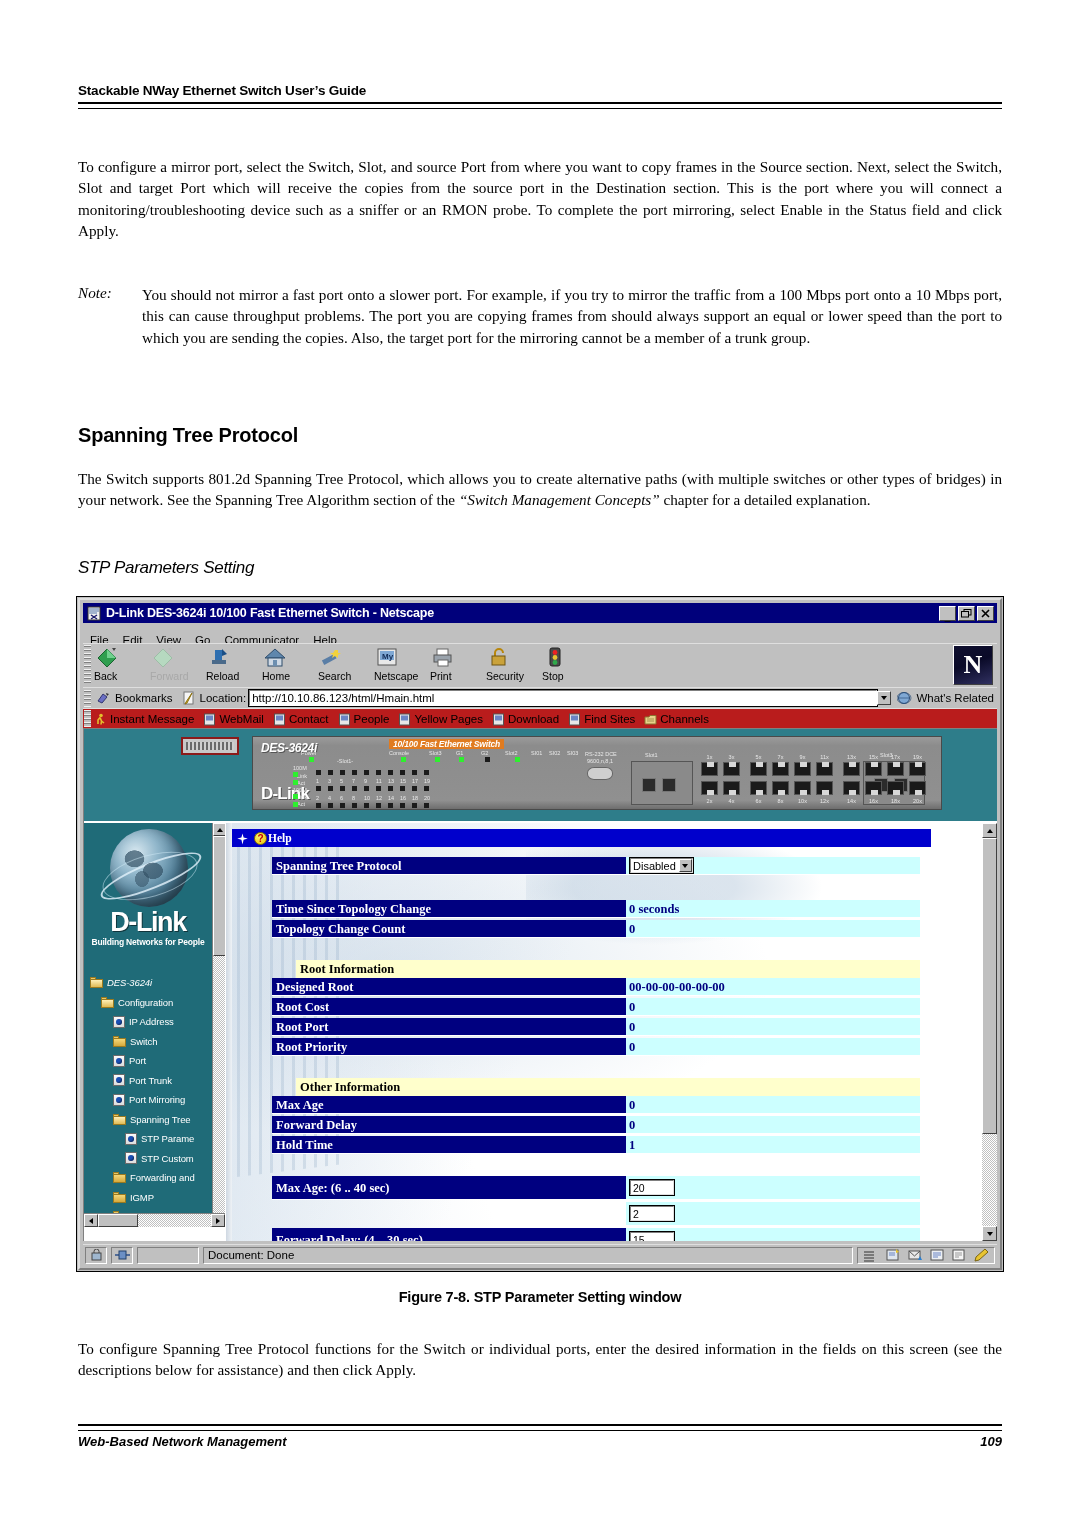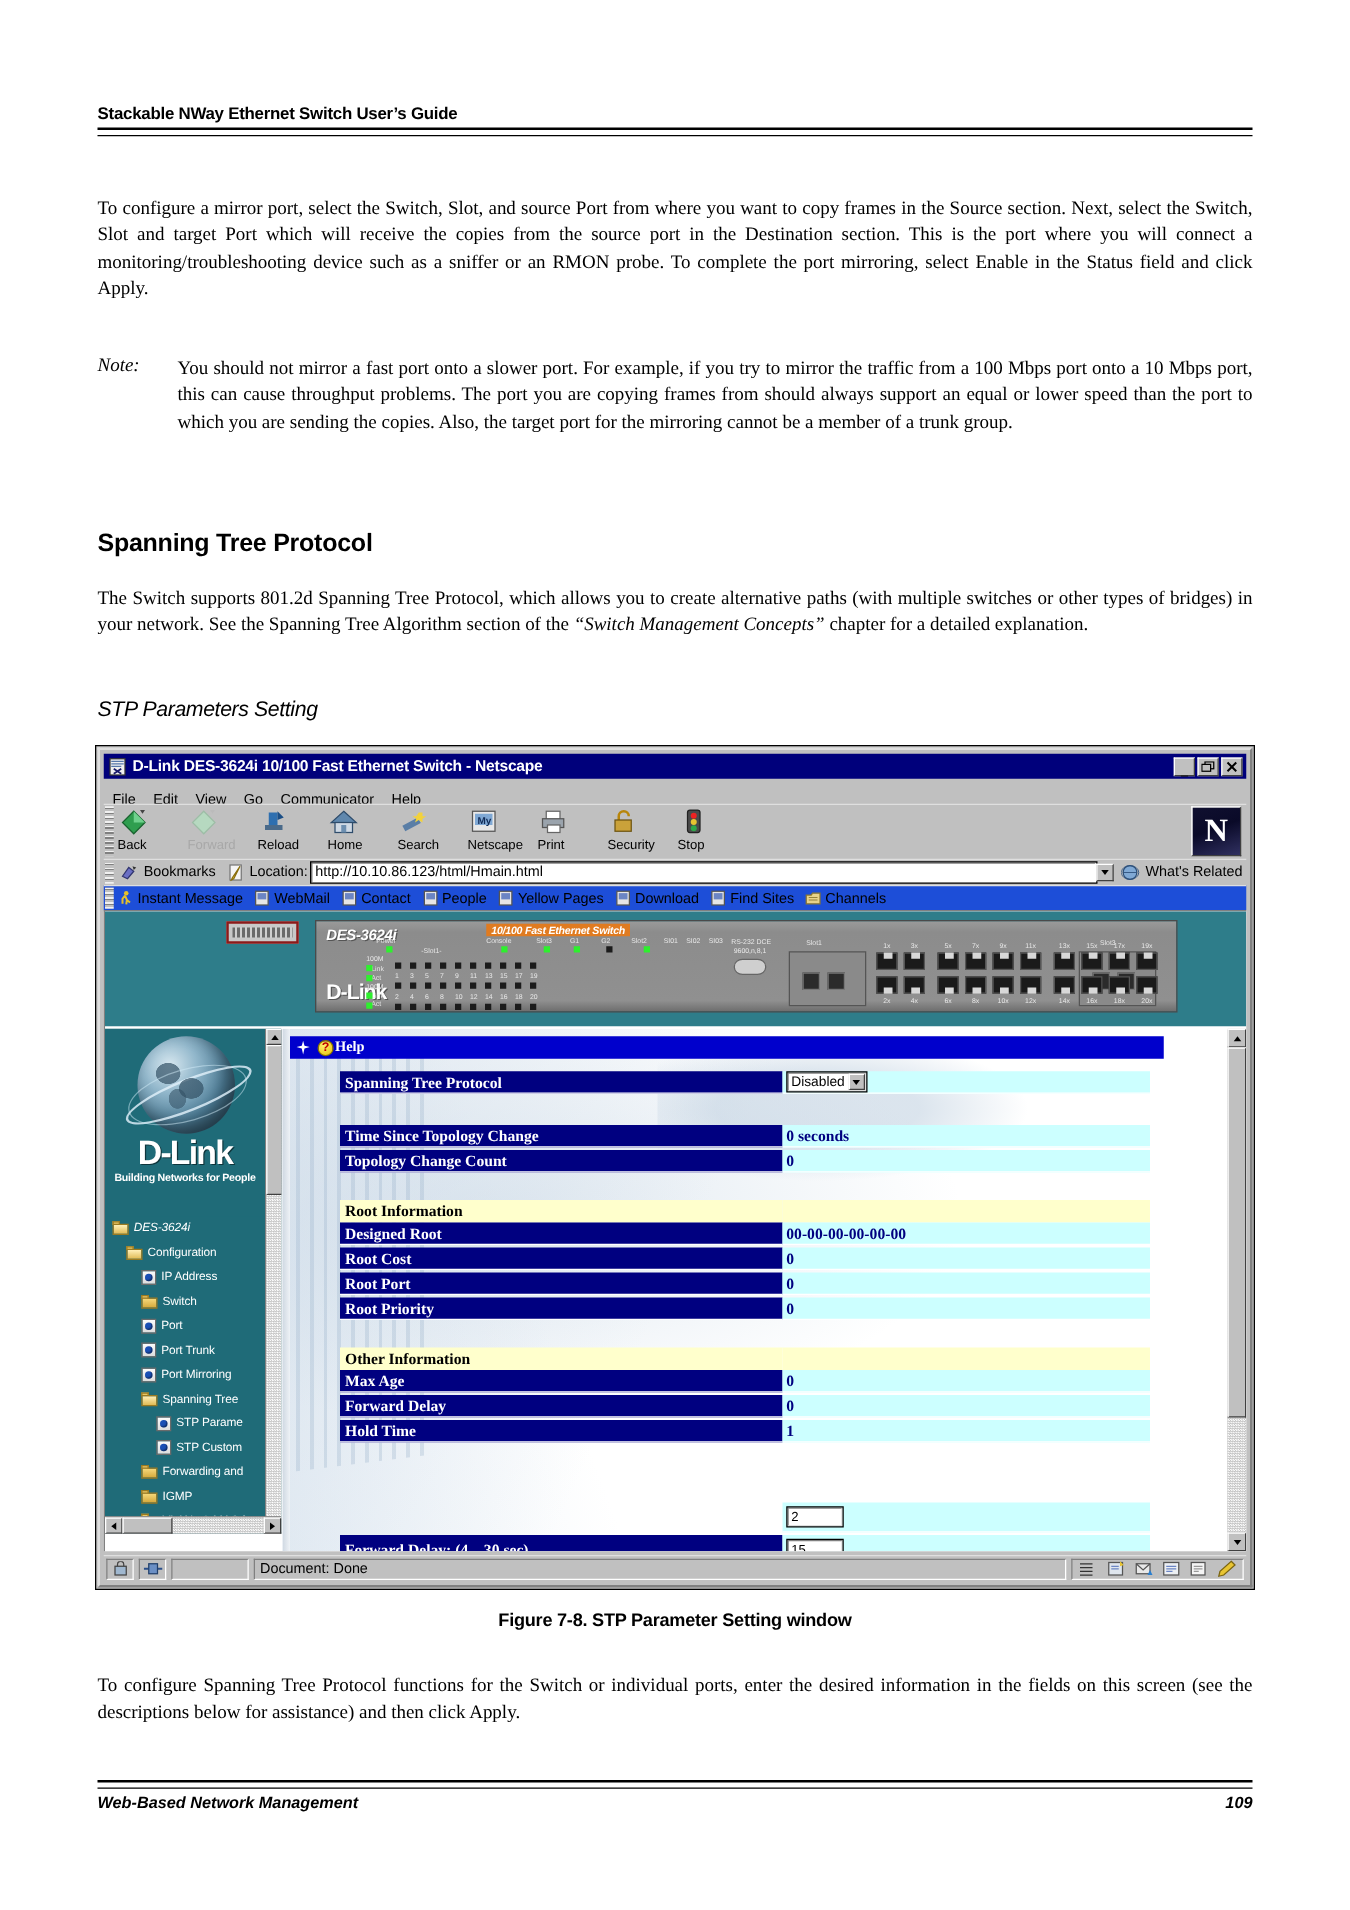--- a/index.html
+++ b/index.html
@@ -223,21 +223,21 @@
     background: #c0c0c0;
     border-top: 1px solid #ffffff; border-left: 1px solid #ffffff;
     border-right: 1px solid #404040; border-bottom: 1px solid #404040;
     display:flex;align-items:center;justify-content:center;
     box-sizing: border-box;
   }
   .whatsrel { display:flex; align-items:center; flex:0 0 auto; padding: 0 3px; }
 
   .pbar {
     position: absolute; left: 3px; top: 108px; right: 3px; height: 20px;
-    background: #1d4ed8;
+    background: #b91c1c;
     border-top: 1px solid #dfdfdf;
     display: flex; align-items: center;
     box-sizing: border-box;
   }
   .pb-item { display: flex; align-items: center; margin-right: 9px; flex: 0 0 auto; }
   .pb-item .pico { width: 13px; height: 13px; margin-right: 3px; position: relative; }
   .pb-item .plbl { font-size: 11.5px; color: #000; white-space: nowrap; font-family:"Liberation Sans",sans-serif;}
 
   
   .content {
@@ -498,20 +498,21 @@
     font-weight: bold; font-size: 12.5px;
     line-height: 18px; padding-left: 3px;
     box-sizing: border-box;
     border-bottom: 1px solid #ffffff;
     white-space: nowrap;
     display: flex; align-items: center;
   }
   .frow.grp .fl {
     background: #ffffcc; color: #000000;
     border-bottom: none;
+    margin-left: 24px;
   }
   .frow.grp .fv { background: #ffffcc; border-bottom: none; }
 
   .selectbox {
     height: 15px; min-width: 60px;
     background: #ffffff;
     border-top: 1px solid #808080; border-left: 1px solid #808080;
     border-right: 1px solid #dfdfdf; border-bottom: 1px solid #dfdfdf;
     outline: 1px solid #000;
     display: inline-flex; align-items: center;
@@ -1227,20 +1228,26 @@
             </div>
             <div class="frow" style="top:259px">
               <div class="fl">Forward Delay</div>
               <div class="fv">0</div>
             </div>
             <div class="frow" style="top:279px">
               <div class="fl">Hold Time</div>
               <div class="fv">1</div>
             </div>
 
+            <div class="frow" style="top:319px; height:24px">
+              <div class="fl" style="height:24px;line-height:24px">Max Age: (6 .. 40 sec)</div>
+              <div class="fv" style="height:24px">
+                <span class="textbox">20</span>
+              </div>
+            </div>
             <div class="frow" style="top:345px; height:24px">
               <div class="fv" style="height:24px">
                 <span class="textbox">2</span>
               </div>
             </div>
             <div class="frow" style="top:371px; height:24px">
               <div class="fl" style="height:24px;line-height:24px">Forward Delay: (4 .. 30 sec)</div>
               <div class="fv" style="height:24px">
                 <span class="textbox">15</span>
               </div>

